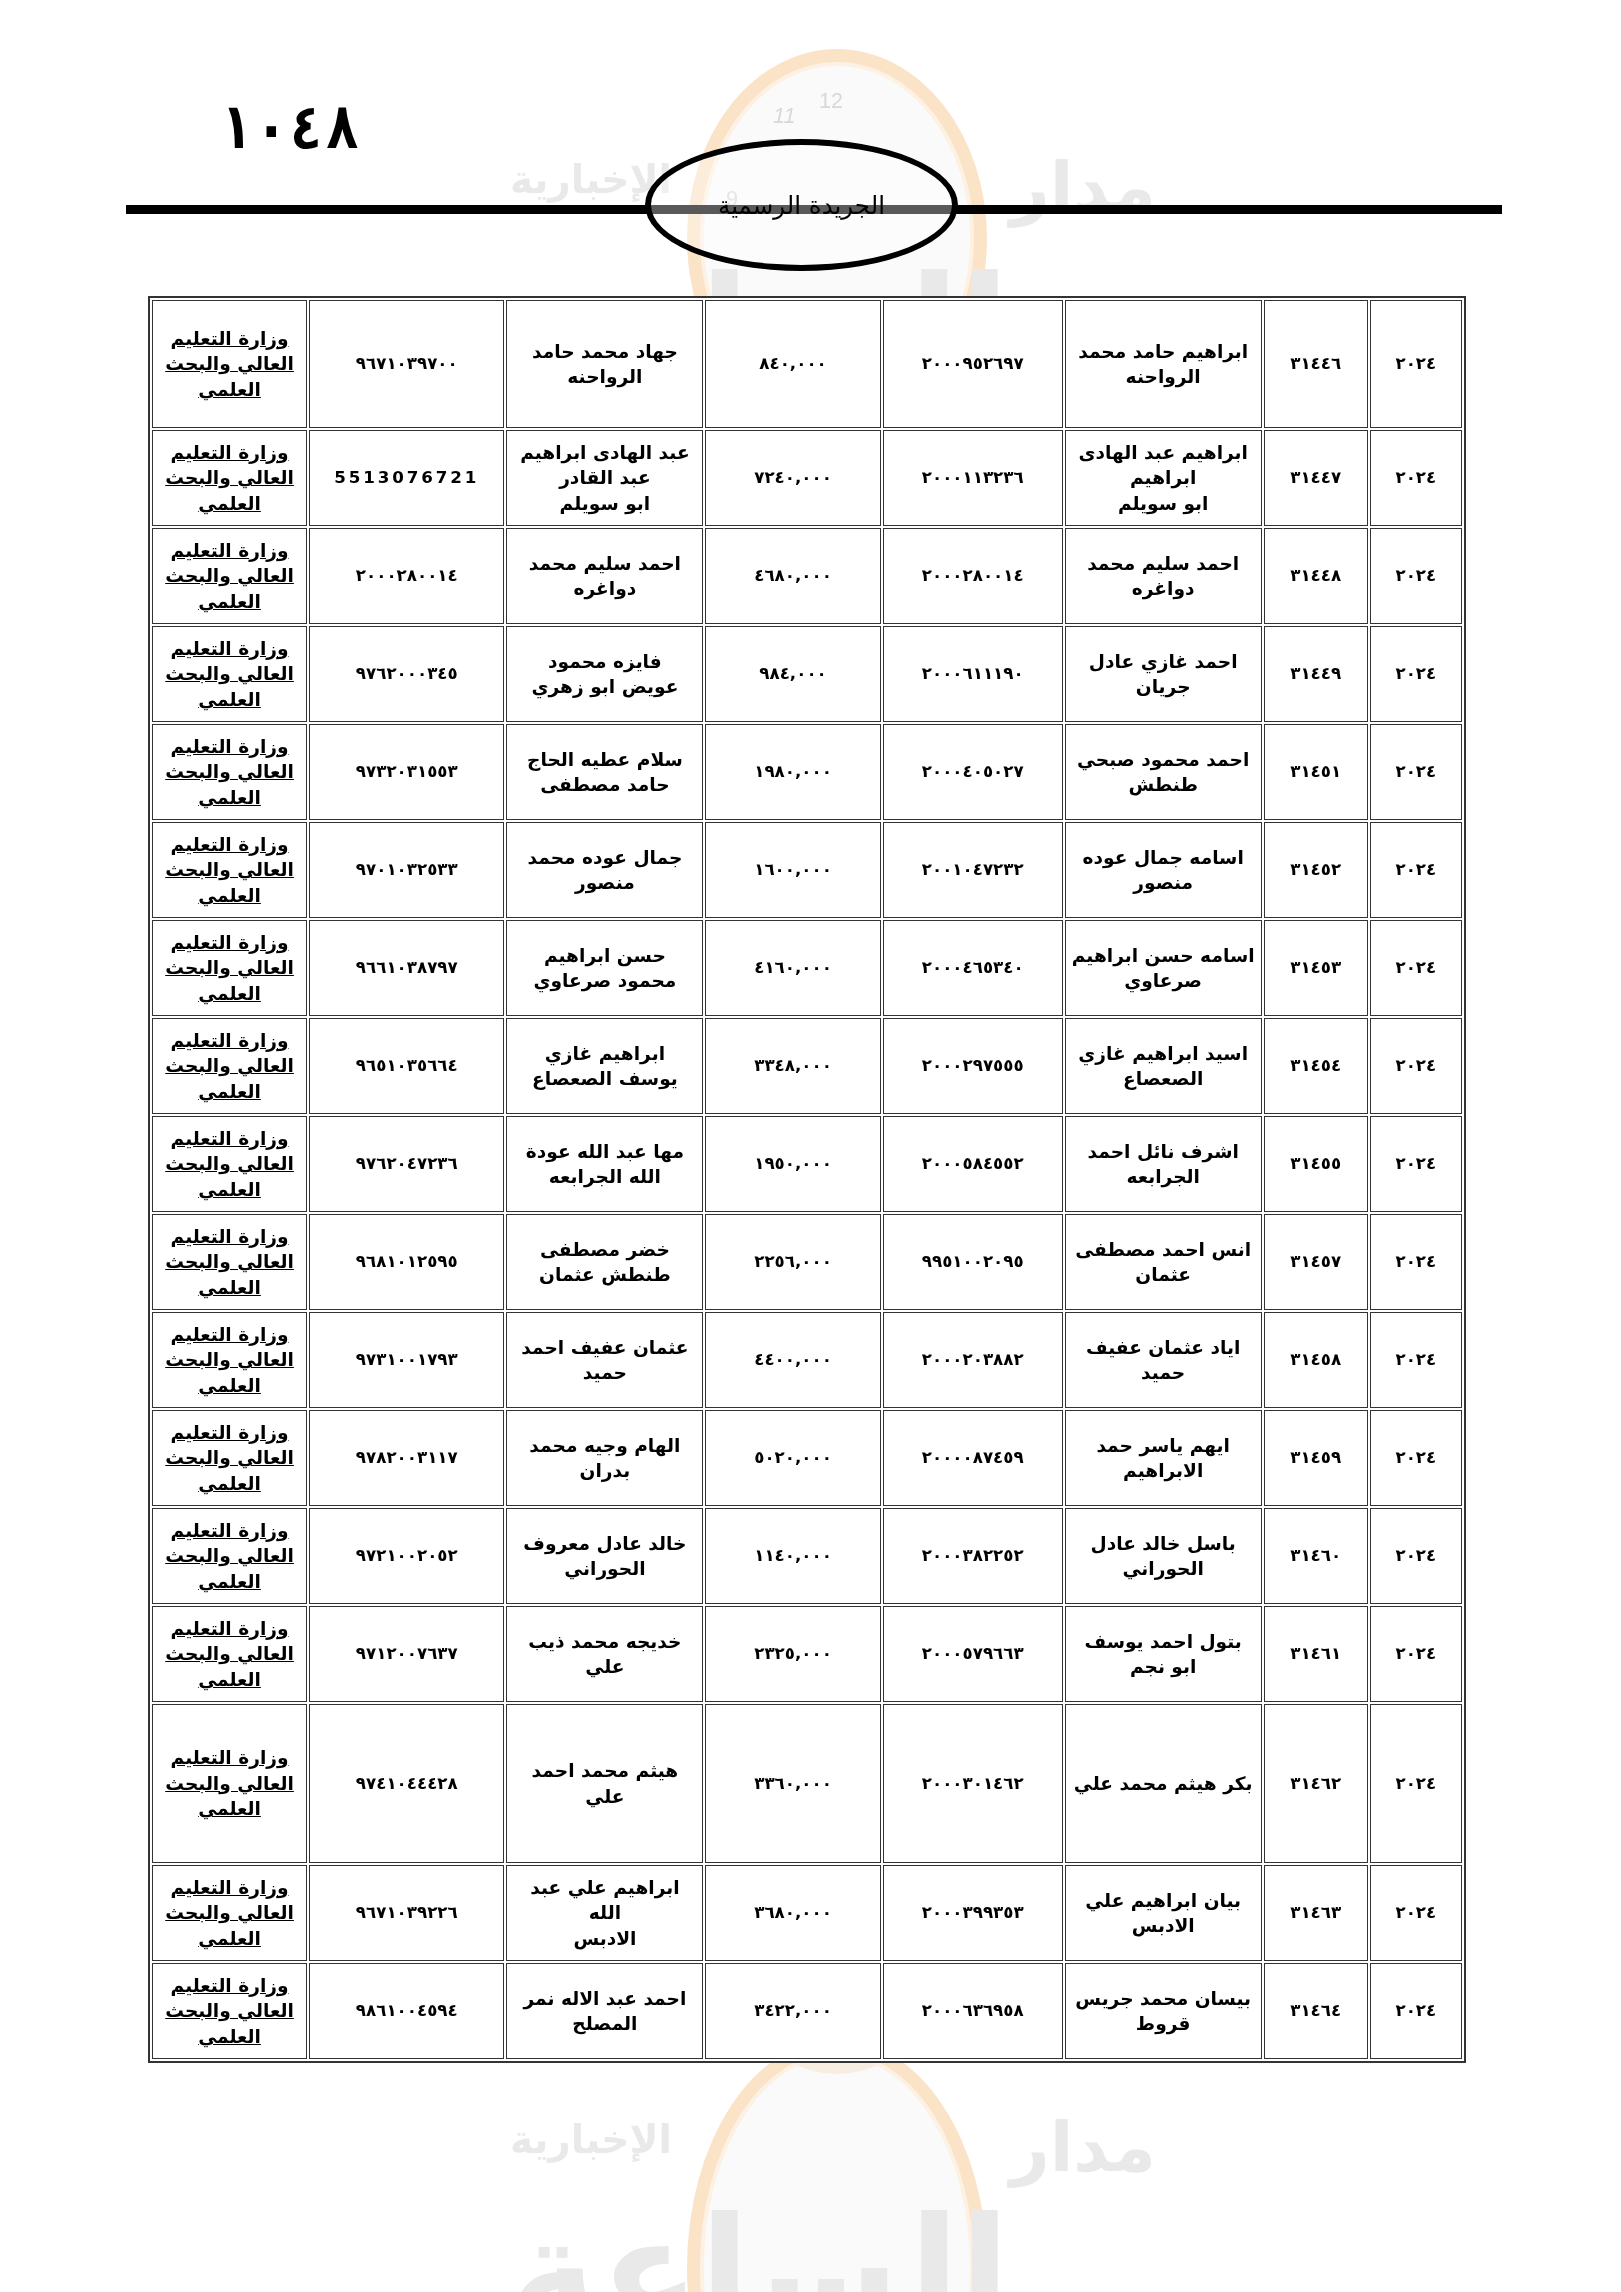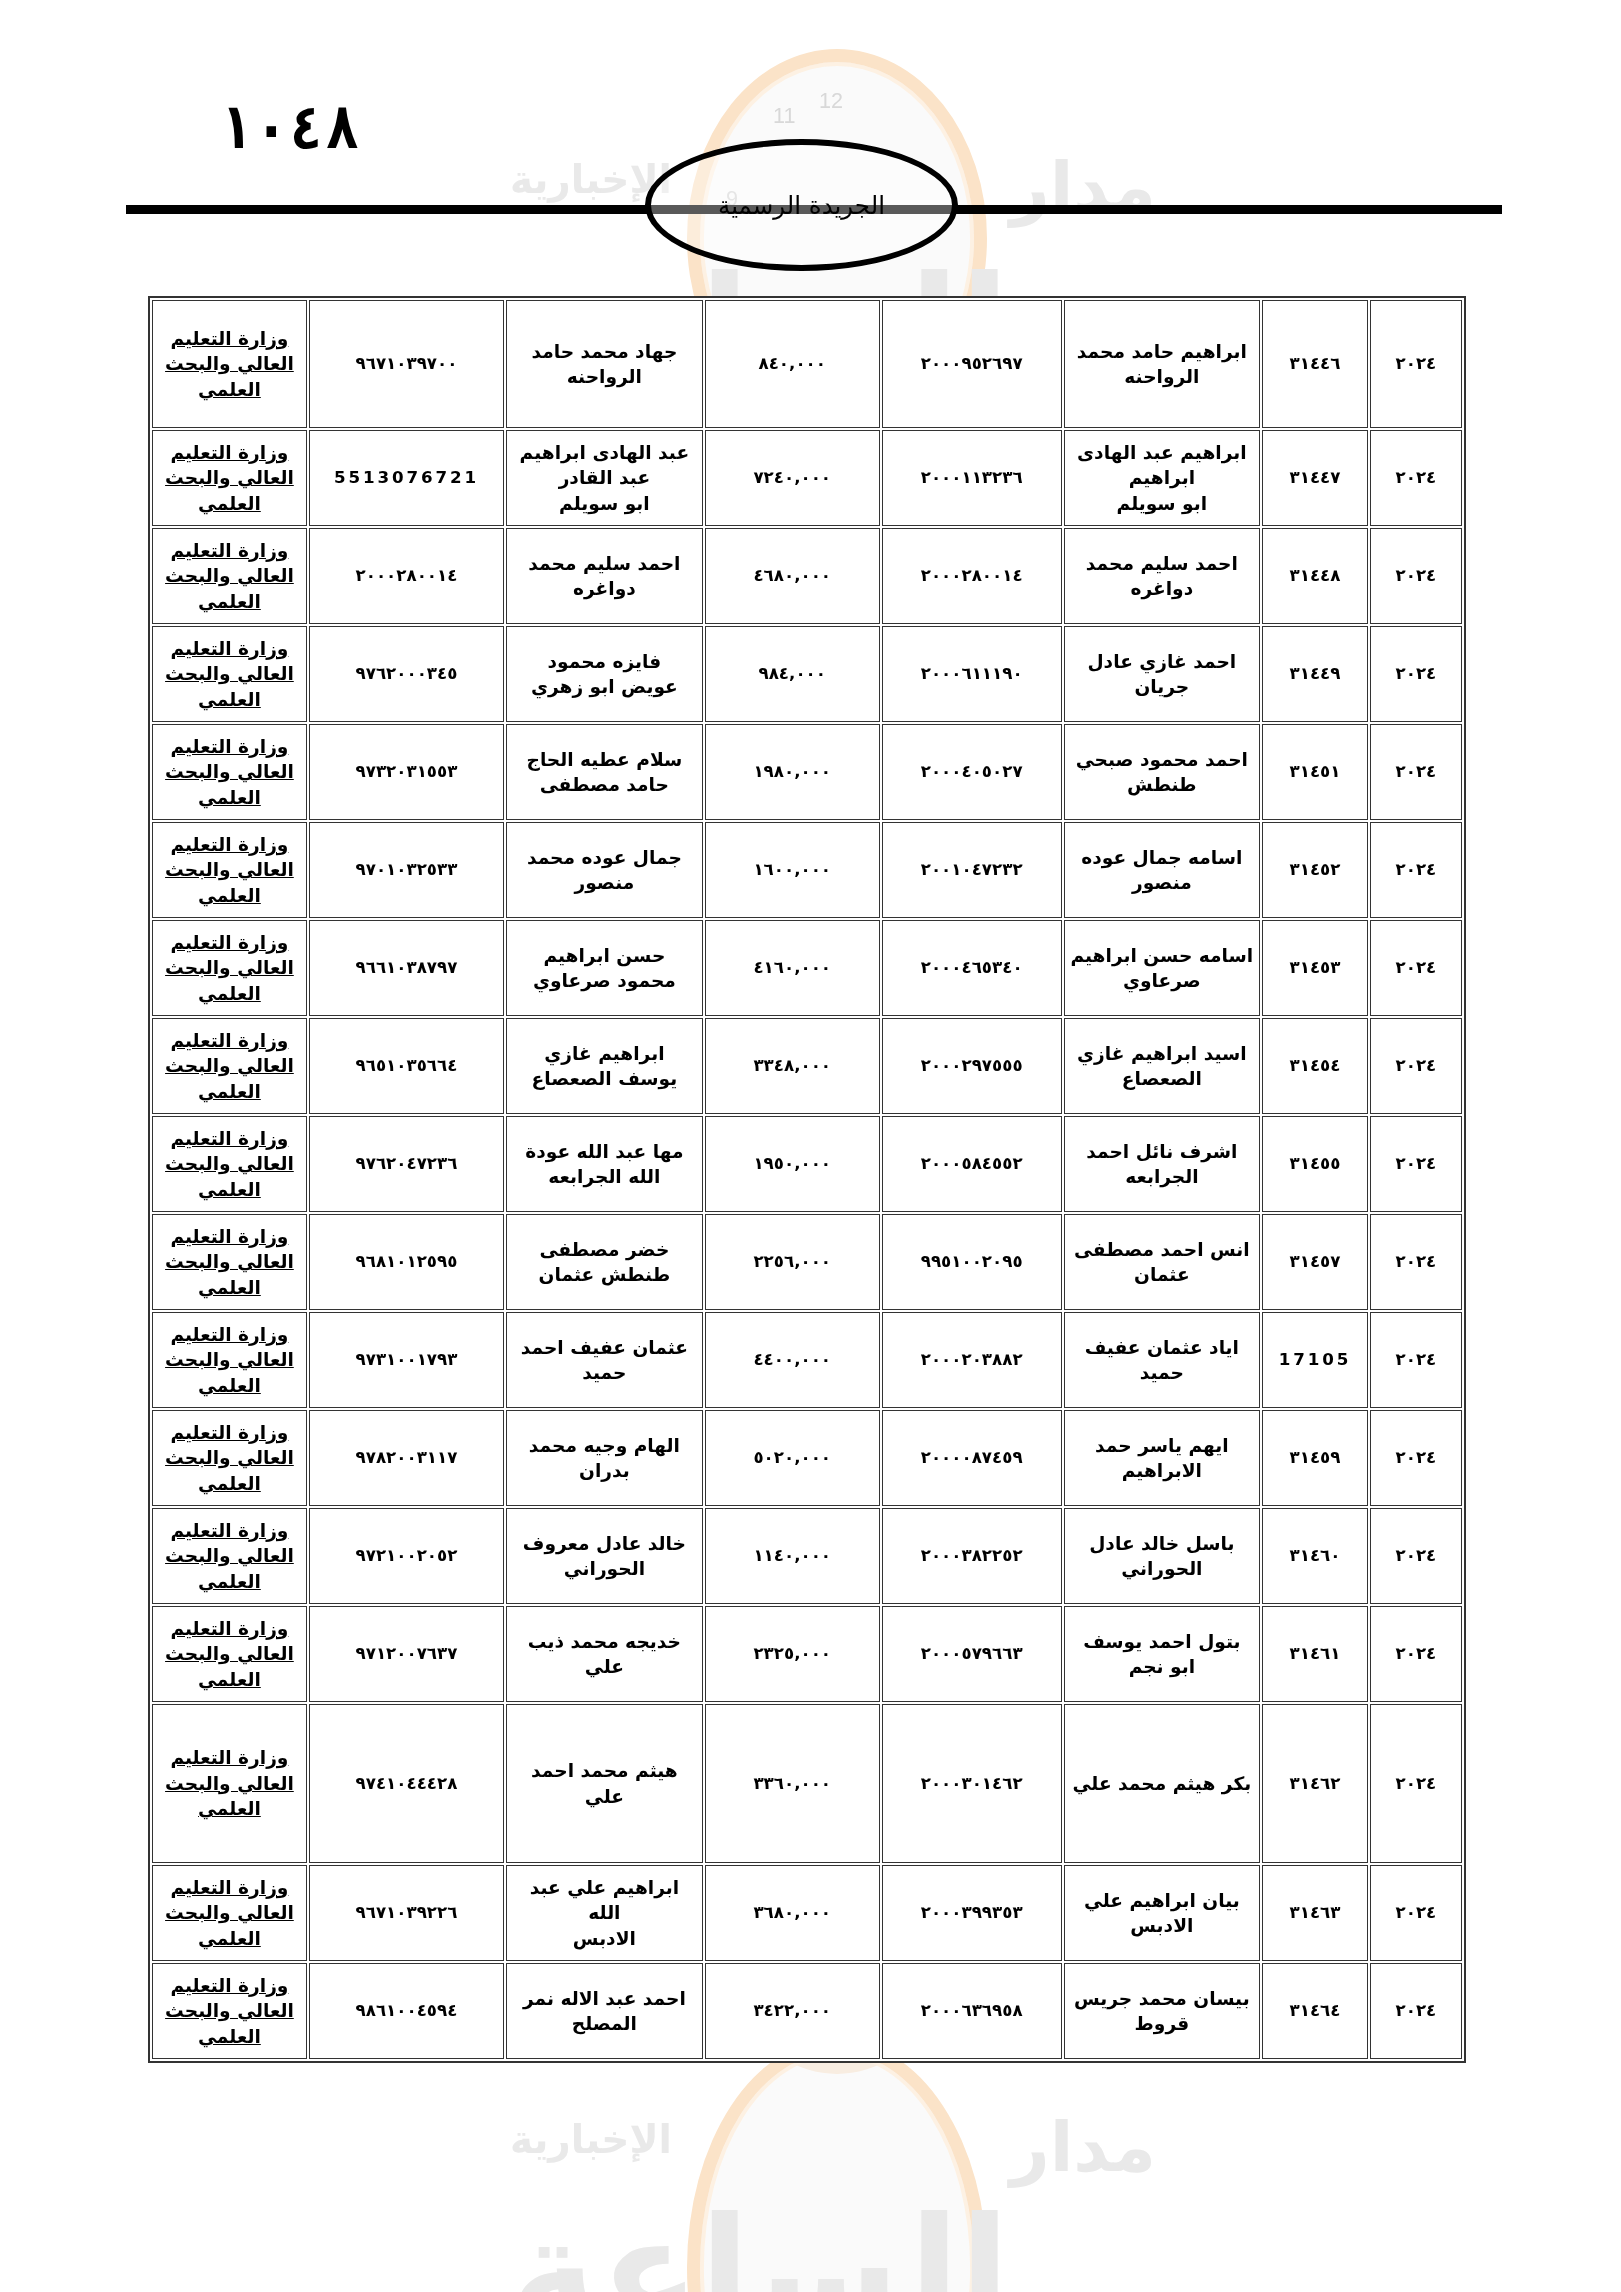--- a/index.html
+++ b/index.html
@@ -39,21 +39,21 @@
     .c-payer { width: 196px; }
     .c-payerid { width: 189px; margin-top: 16px; }
     .c-ministry { width: 152px; text-decoration: underline; }
   </style>
 </head>
 <body>
 
 <div class="wm" style="left:667px; top:49px; width:333px; height:372px;">
   <div class="wm wm-clock" style="left:19.6px; top:0; width:274px; height:353px; border-radius:50%;"></div>
   <span class="wm-num" style="left:152px; top:39px;">12</span>
-  <span class="wm-num" style="left:106px; top:54px;">11</span>
+  <span class="wm-num" style="left:106px; top:54px;font-style:italic;">11</span>
   <span class="wm-num" style="left:59px; top:137px;">9</span>
 </div>
 <div class="wm wm-text" style="left:510px; top:157px; font-size:39px; direction:rtl;">الإخبارية</div>
 <div class="wm wm-text" style="left:1010px; top:147px; font-size:69px; direction:rtl;">مدار</div>
 <div class="wm wm-text" style="left:510px; top:245px; font-size:147px; direction:rtl;">الساعة</div>
 
 <div class="wm" style="left:667px; top:431px; width:333px; height:470px;">
   <div class="wm wm-clock" style="left:19.6px; top:0; width:274px; height:431px;"></div>
 </div>
 <div class="wm wm-text" style="left:510px; top:529px; font-size:39px; direction:rtl;">الإخبارية</div>
@@ -232,21 +232,21 @@
     <td class="c-amount num">٢٢٥٦,٠٠٠</td>
     <td class="c-payer">خضر مصطفى
 طنطش عثمان</td>
     <td class="c-payerid num">٩٦٨١٠١٢٥٩٥</td>
     <td class="c-ministry">وزارة التعليم
 العالي والبحث
 العلمي</td>
   </tr>
       <tr style="height: 96px;">
     <td class="c-year num">٢٠٢٤</td>
-    <td class="c-file num">17105</td>
+    <td class="c-file num">٣١٤٥٨</td>
     <td class="c-name">اياد عثمان عفيف
 حميد</td>
     <td class="c-natid num">٢٠٠٠٢٠٣٨٨٢</td>
     <td class="c-amount num">٤٤٠٠,٠٠٠</td>
     <td class="c-payer">عثمان عفيف احمد
 حميد</td>
     <td class="c-payerid num">٩٧٣١٠٠١٧٩٣</td>
     <td class="c-ministry">وزارة التعليم
 العالي والبحث
 العلمي</td>

